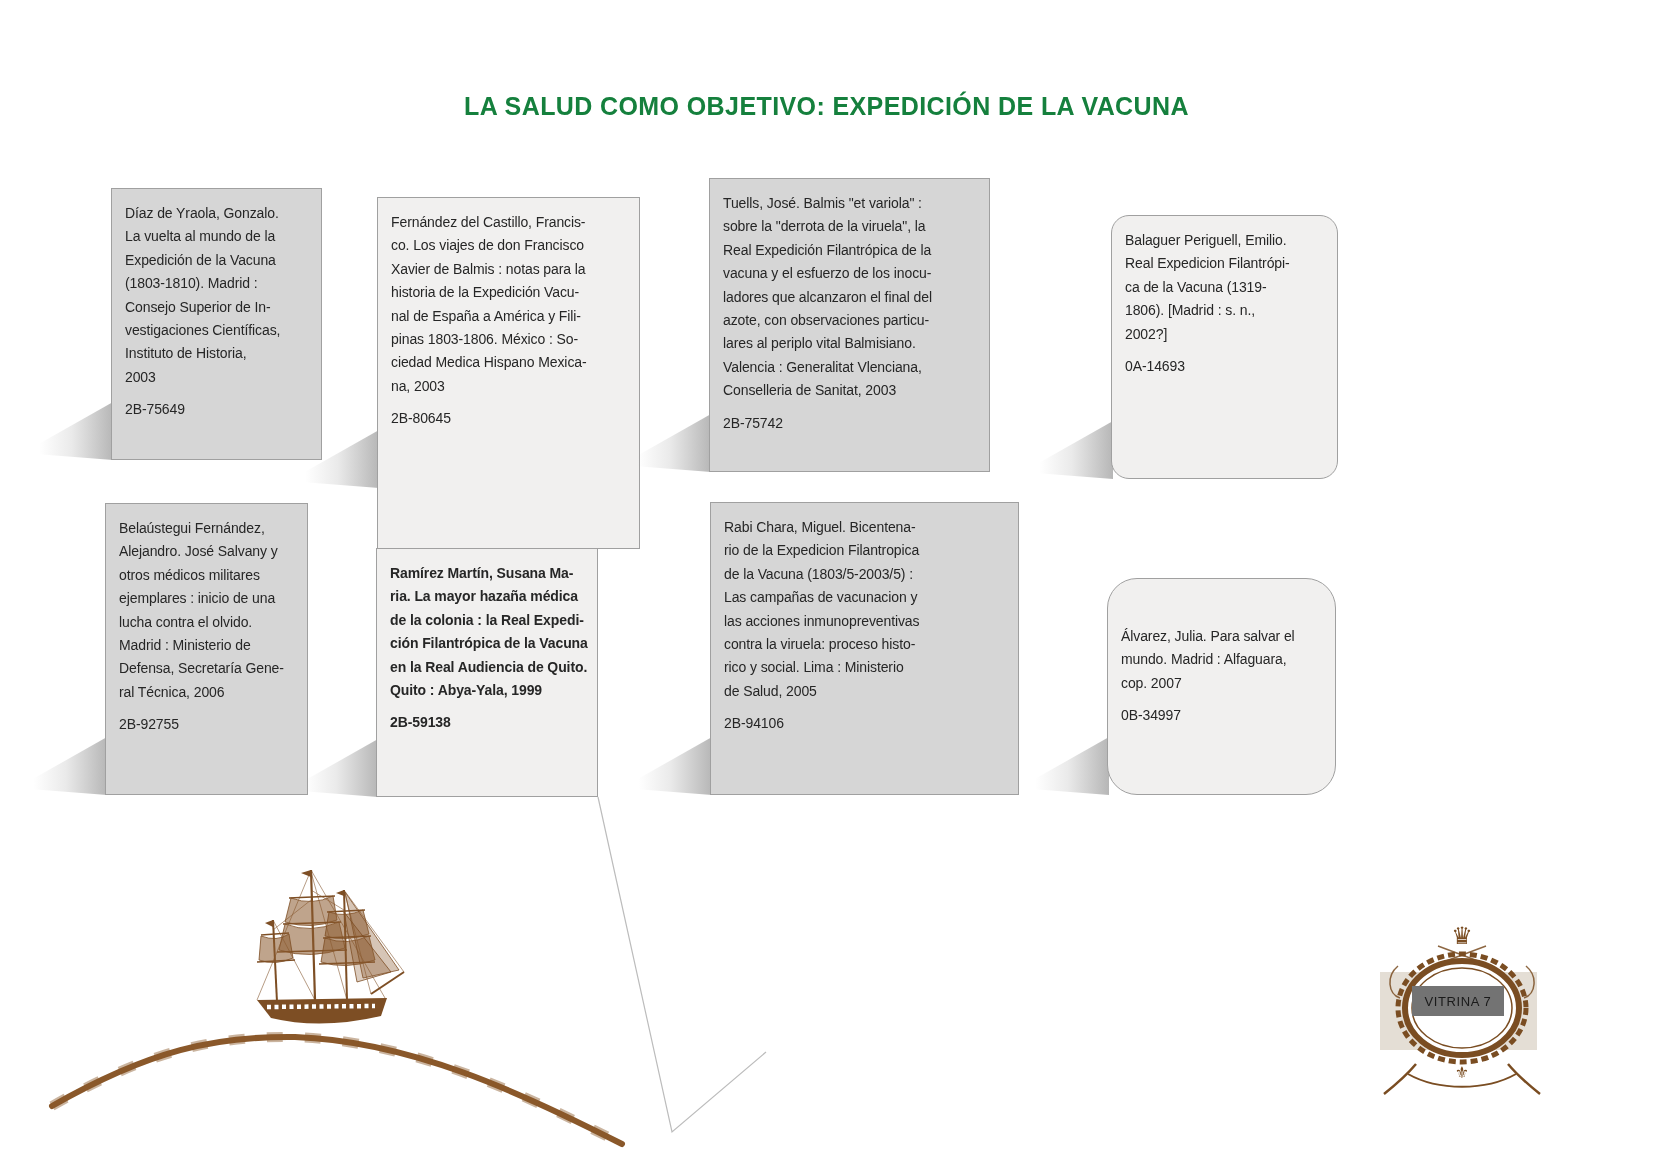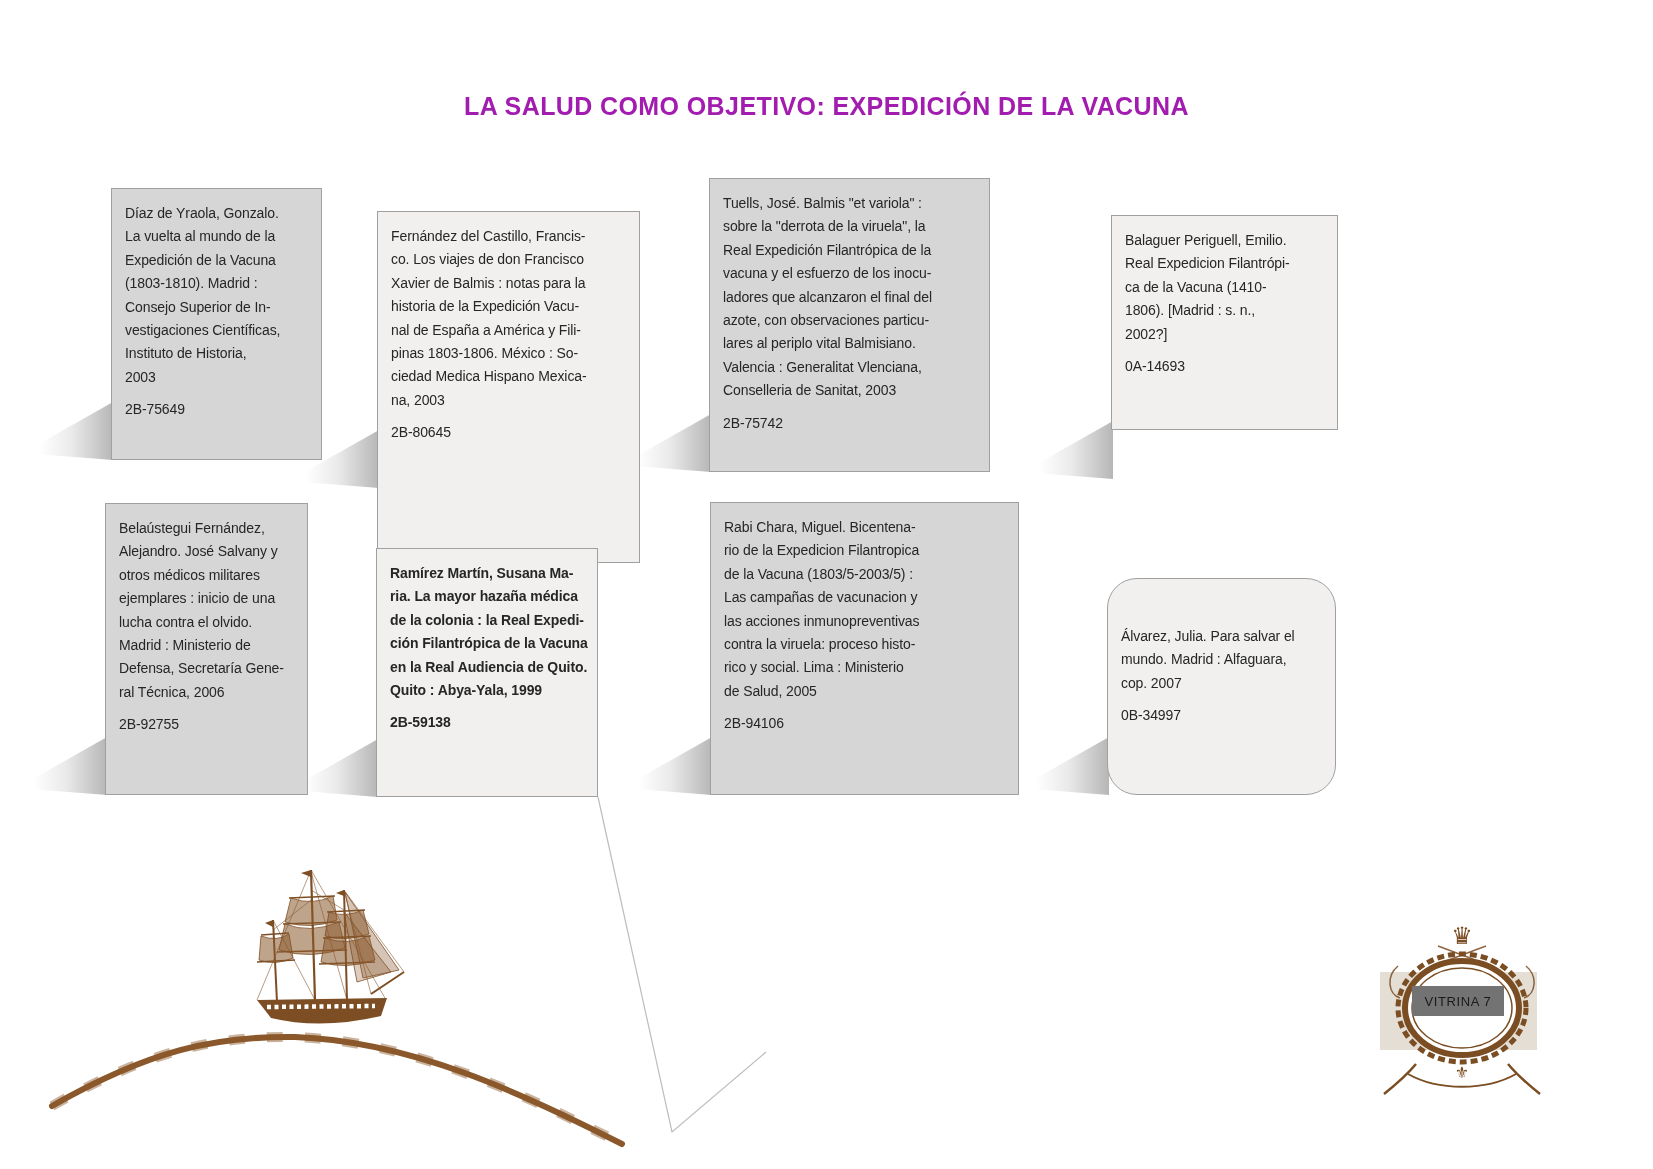--- a/index.html
+++ b/index.html
@@ -2,21 +2,21 @@
 <html><head>
 <meta charset="utf-8">
 <style>
   html,body{margin:0;padding:0;background:#ffffff;}
   .stage{
     position:relative;width:1653px;height:1169px;overflow:hidden;
     background:#ffffff;font-family:"Liberation Sans",sans-serif;
   }
   .title{
     position:absolute;left:0;right:0;top:92px;text-align:center;
-    font-size:25px;font-weight:bold;color:#a21caf;letter-spacing:.4px;
+    font-size:25px;font-weight:bold;color:#15803d;letter-spacing:.4px;
   }
   .card{
     position:absolute;box-sizing:border-box;
     border:1px solid #a0a0a0;padding:13px 13px 10px 13px;
     color:#262626;font-size:14px;letter-spacing:-0.1px;
   }
   .card--dark{background:#d6d6d6;}
   .card--light{background:#f1f0ef;}
   .card-line{line-height:23.4px;white-space:nowrap;overflow:visible;}
   .call-number{line-height:23.4px;margin-top:9px;white-space:nowrap;}
@@ -53,21 +53,21 @@
         <div class="card-line">La vuelta al mundo de la</div>
         <div class="card-line">Expedición de la Vacuna</div>
         <div class="card-line">(1803-1810). Madrid :</div>
         <div class="card-line">Consejo Superior de In-</div>
         <div class="card-line">vestigaciones Científicas,</div>
         <div class="card-line">Instituto de Historia,</div>
         <div class="card-line">2003</div>
         <div class="call-number">2B-75649</div>
       </div>
       <div class="card-shadow" style="left: 287px; top: 430px;"></div>
-      <div class="card card--light" style="left: 377px; top: 197px; width: 263px; height: 352px; margin-top: 14px;">
+      <div class="card card--light" style="left: 377px; top: 197px; width: 263px; height: 352px;">
         <div class="card-line">Fernández del Castillo, Francis-</div>
         <div class="card-line">co. Los viajes de don Francisco</div>
         <div class="card-line">Xavier de Balmis : notas para la</div>
         <div class="card-line">historia de la Expedición Vacu-</div>
         <div class="card-line">nal de España a América y Fili-</div>
         <div class="card-line">pinas 1803-1806. México : So-</div>
         <div class="card-line">ciedad Medica Hispano Mexica-</div>
         <div class="card-line">na, 2003</div>
         <div class="call-number">2B-80645</div>
       </div>
@@ -78,24 +78,24 @@
         <div class="card-line">Real Expedición Filantrópica de la</div>
         <div class="card-line">vacuna y el esfuerzo de los inocu-</div>
         <div class="card-line">ladores que alcanzaron el final del</div>
         <div class="card-line">azote, con observaciones particu-</div>
         <div class="card-line">lares al periplo vital Balmisiano.</div>
         <div class="card-line">Valencia : Generalitat Vlenciana,</div>
         <div class="card-line">Conselleria de Sanitat, 2003</div>
         <div class="call-number">2B-75742</div>
       </div>
       <div class="card-shadow" style="left: 1021px; top: 421px;"></div>
-      <div class="card card--light" style="left: 1111px; top: 215px; width: 227px; height: 215px;">
+      <div class="card card--light" style="left: 1111px; top: 215px; width: 227px; height: 264px; border-radius: 18px;">
         <div class="card-line">Balaguer Periguell, Emilio.</div>
         <div class="card-line">Real Expedicion Filantrópi-</div>
-        <div class="card-line">ca de la Vacuna (1410-</div>
+        <div class="card-line">ca de la Vacuna (1319-</div>
         <div class="card-line">1806). [Madrid : s. n.,</div>
         <div class="card-line">2002?]</div>
         <div class="call-number">0A-14693</div>
       </div>
       <div class="card-shadow" style="left: 15px; top: 737px;"></div>
       <div class="card card--dark" style="left: 105px; top: 503px; width: 203px; height: 292px;">
         <div class="card-line">Belaústegui Fernández,</div>
         <div class="card-line">Alejandro. José Salvany y</div>
         <div class="card-line">otros médicos militares</div>
         <div class="card-line">ejemplares : inicio de una</div>

